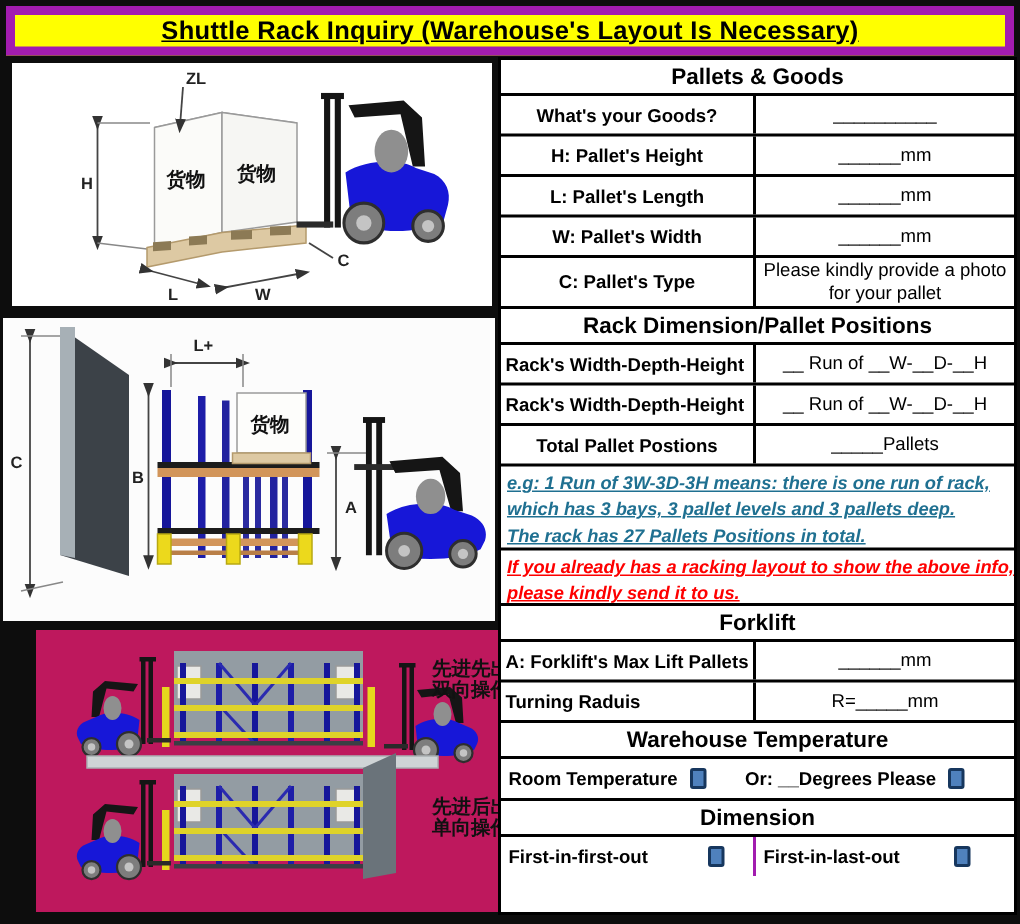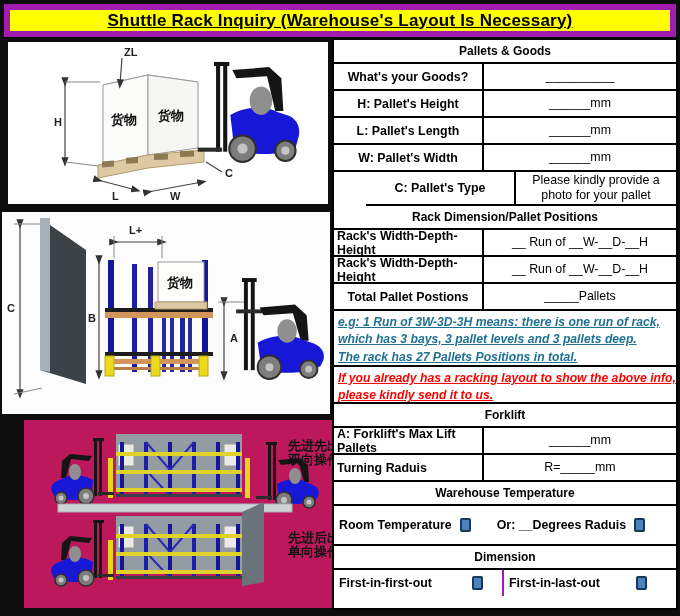--- a/index.html
+++ b/index.html
@@ -19,35 +19,35 @@
   .card2 { left:2px;  top:212px; width:328px; height:202px; background:#fcfcfc; }
   .card3 { left:8px;  top:420px; width:322px; height:188px; background:#be185d;margin-left:16px; }
   .card svg { display:block; width:100%; height:100%; }
   .dimtxt { font:bold 11px "Liberation Sans", sans-serif; fill:#222; }
   .cjk    { font:bold 13px "DejaVu Sans", sans-serif; fill:#111; }
 
   
   .formtbl { position:absolute; left:332px; top:38px; width:346px; height:572px;
              background:#ffffff; border:2px solid #000; color:#000; }
   .t-section { height:24px; border-bottom:2px solid #000; display:flex; align-items:center;
-               justify-content:center; font-weight:bold; font-size:12px; }
+               justify-content:center; font-weight:bold; font-size:15px; }
   .t-row { display:flex; border-bottom:2px solid #000; height:27px; }
-  .t-row.h34 { height:34px;margin-left:32px; }
-  .t-label { width:148px; display:flex; align-items:center; justify-content:center;
+  .t-row.h34 { height:34px; }
+  .t-label { width:168px; display:flex; align-items:center; justify-content:center;
              text-align:center; font-weight:bold; font-size:12.4px; padding:0 3px; }
   .t-row.leftlab .t-label { justify-content:flex-start; text-align:left; }
   .t-value { flex:1; border-left:2px solid #000; display:flex; align-items:center;
              justify-content:center; text-align:center; font-weight:normal; font-size:12.4px;
              line-height:1.25; padding:0 2px; }
   .t-note { border-bottom:2px solid #000; padding:3px 4px 2px 4px; font-weight:bold;
             font-style:italic; font-size:12.2px; line-height:1.42; }
   .t-note div { text-decoration:underline; white-space:nowrap;font-style:italic; }
   .t-note.blue { color:#1f7091; height:56px; }
   .t-note.red  { color:#fe0000; height:37px; }
-  .t-check { height:40px; border-bottom:2px solid #000; display:flex; align-items:center;
+  .t-check { height:28px; border-bottom:2px solid #000; display:flex; align-items:center;
              font-weight:bold; font-size:12.4px; padding:0 5px; }
   .t-opsrow { height:26px; display:flex; font-weight:bold; font-size:12.4px; }
   .t-opscell { width:168px; display:flex; align-items:center; padding:4px 5px; }
   .t-opscell.right { flex:1; border-left:2px solid #a21caf; width:auto; }
   .cb { width:11px; height:14px; background:#4f81bd; border:2px solid #17375e;
         border-radius:2px; display:inline-block; flex:none; }
   .sp { flex:1; }
 </style>
 </head>
 <body>
@@ -322,21 +322,21 @@
     <div class="t-row leftlab">
       <div class="t-label">Turning Raduis</div>
       <div class="t-value">R=_____mm</div>
     </div>
 
     <div class="t-section">Warehouse Temperature</div>
 
     <div class="t-check">
       <span>Room Temperature</span>
       <span class="cb" style="margin-left:8px"></span>
-      <span style="margin-left:26px">Or: __Degrees Raduis</span>
+      <span style="margin-left:26px">Or: __Degrees Please</span>
       <span class="cb" style="margin-left:8px"></span>
     </div>
 
     <div class="t-section">Dimension</div>
 
     <div class="t-opsrow">
       <div class="t-opscell">
         <span>First-in-first-out</span>
         <span class="sp"></span>
         <span class="cb" style="margin-right:14px"></span>

